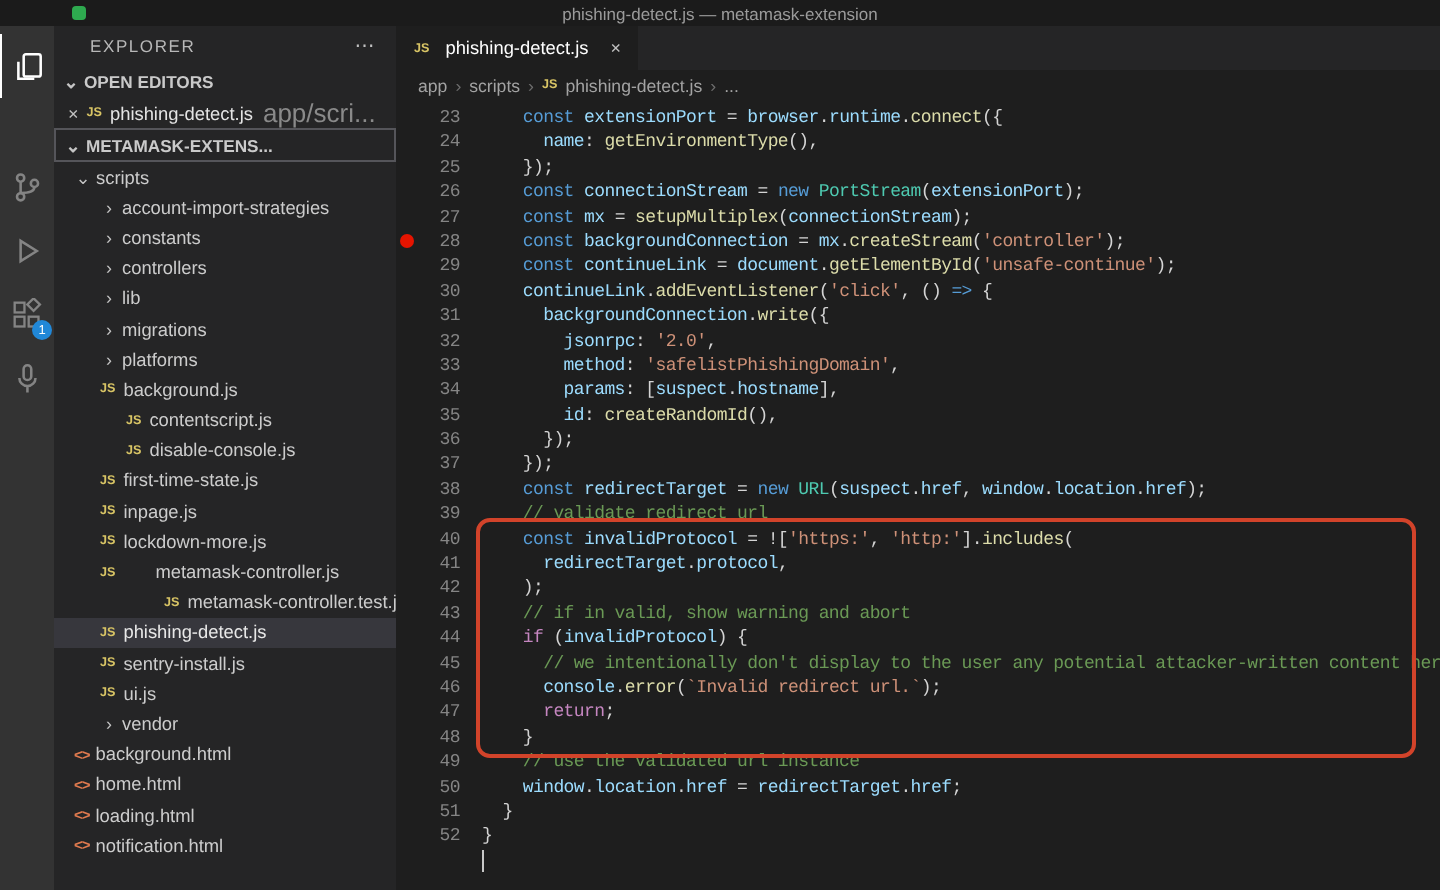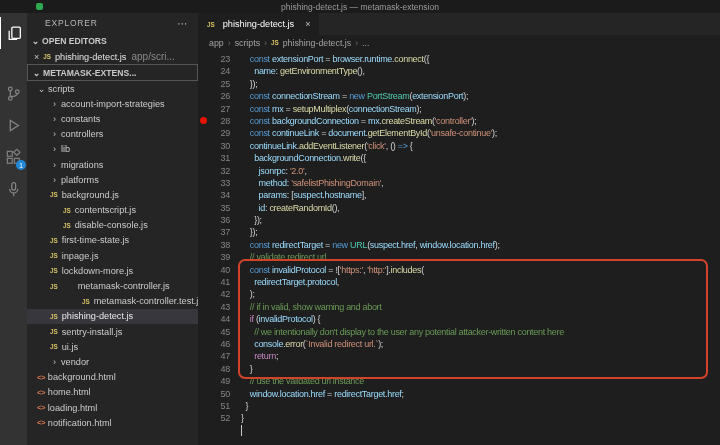--- a/index.html
+++ b/index.html
@@ -24,37 +24,37 @@
   .sidebar { width:171px; background:#252526; flex-shrink:0; color:#cccccc; overflow:hidden; }
   .sb-title { height:20px; display:flex; align-items:center; padding:0 10px 0 18px; font-size:8.5px; letter-spacing:.8px; color:#b8b8b8; }
   .sb-title .more { margin-left:auto; font-size:10px; color:#c0c0c0; cursor:pointer; }
   .sec { height:16px; display:flex; align-items:center; font-weight:bold; font-size:8.6px; color:#cacaca; padding-left:4px; cursor:pointer; }
   .sec.ws { border:1px solid #55555a; height:17px; }
   .chev { color:#c5c5c5; font-size:9px; width:9px; display:inline-block; text-align:center; margin-right:2px; flex-shrink:0; }
   .oe-item { height:15px; display:flex; align-items:center; padding-left:7px; font-size:9.2px; color:#e4e4e4; white-space:nowrap; cursor:pointer; }
   .close-x { color:#c0c0c0; font-size:9px; margin-right:4px; }
   .jsico { display:inline-block; color:#d8c465; font-size:6.3px; font-weight:bold; margin-right:4px; flex-shrink:0; }
   .htmlico { color:#e07a4f; font-size:7.5px; font-weight:bold; margin-right:3px; letter-spacing:-.5px; flex-shrink:0; }
-  .detail { color:#8a8a8a; font-size:10px; margin-left:5px;text-align:right; }
+  .detail { color:#8a8a8a; font-size:13px; margin-left:5px;text-align:right; }
   .tree { overflow:hidden; }
   .trow { height:15.2px; display:flex; align-items:center; font-size:9.2px; white-space:nowrap; cursor:pointer; }
   .trow.sel { background:#37373d; color:#e8e8e8; }
 
   
   .editor { flex:1; min-width:0; display:flex; flex-direction:column; background:#1e1e1e; }
   .tabbar { height:22px; background:#252526; display:flex; }
   .tab { background:#1e1e1e; display:flex; align-items:center; padding:0 9px; font-size:9.2px; color:#ffffff; gap:4px; cursor:pointer; }
   .tab .close-x { margin:0 0 0 7px; }
   .breadcrumbs { height:15px; display:flex; align-items:center; padding-left:11px; font-size:8.8px; color:#a3a3a3; gap:4px; }
   .bsep { color:#6d6d6d; }
   .bitem { cursor:pointer; }
   .bjs { margin-right:0; }
 
   .codearea { position:relative; flex:1; display:flex; padding-top:3px; overflow:hidden;
-              font-family:Liberation Sans, sans-serif; font-size:9px; letter-spacing:-0.3px; }
+              font-family:Liberation Mono, monospace; font-size:9px; letter-spacing:-0.3px; }
   .gutter { width:32px; flex-shrink:0; text-align:right; color:#858585; }
   .grow { height:12.4px; line-height:12.4px; position:relative; cursor:pointer; }
   .grow.cur { color:#c6c6c6;margin-top:36px; }
   .bp { position:absolute; left:2px; top:2.5px; width:7px; height:7px; border-radius:50%; background:#e51400; }
   .codecol { margin-left:11px; position:relative; min-width:0; }
   .cline { height:12.4px; line-height:12.4px; white-space:pre; color:#d4d4d4; }
   .cursor { display:inline-block; width:1.2px; height:11px; background:#c8c8c8; vertical-align:-2px; }
 
   .annot { position:absolute; left:40px; width:470px; border:2px solid #d2432a; border-radius:7px; pointer-events:none; }
 

